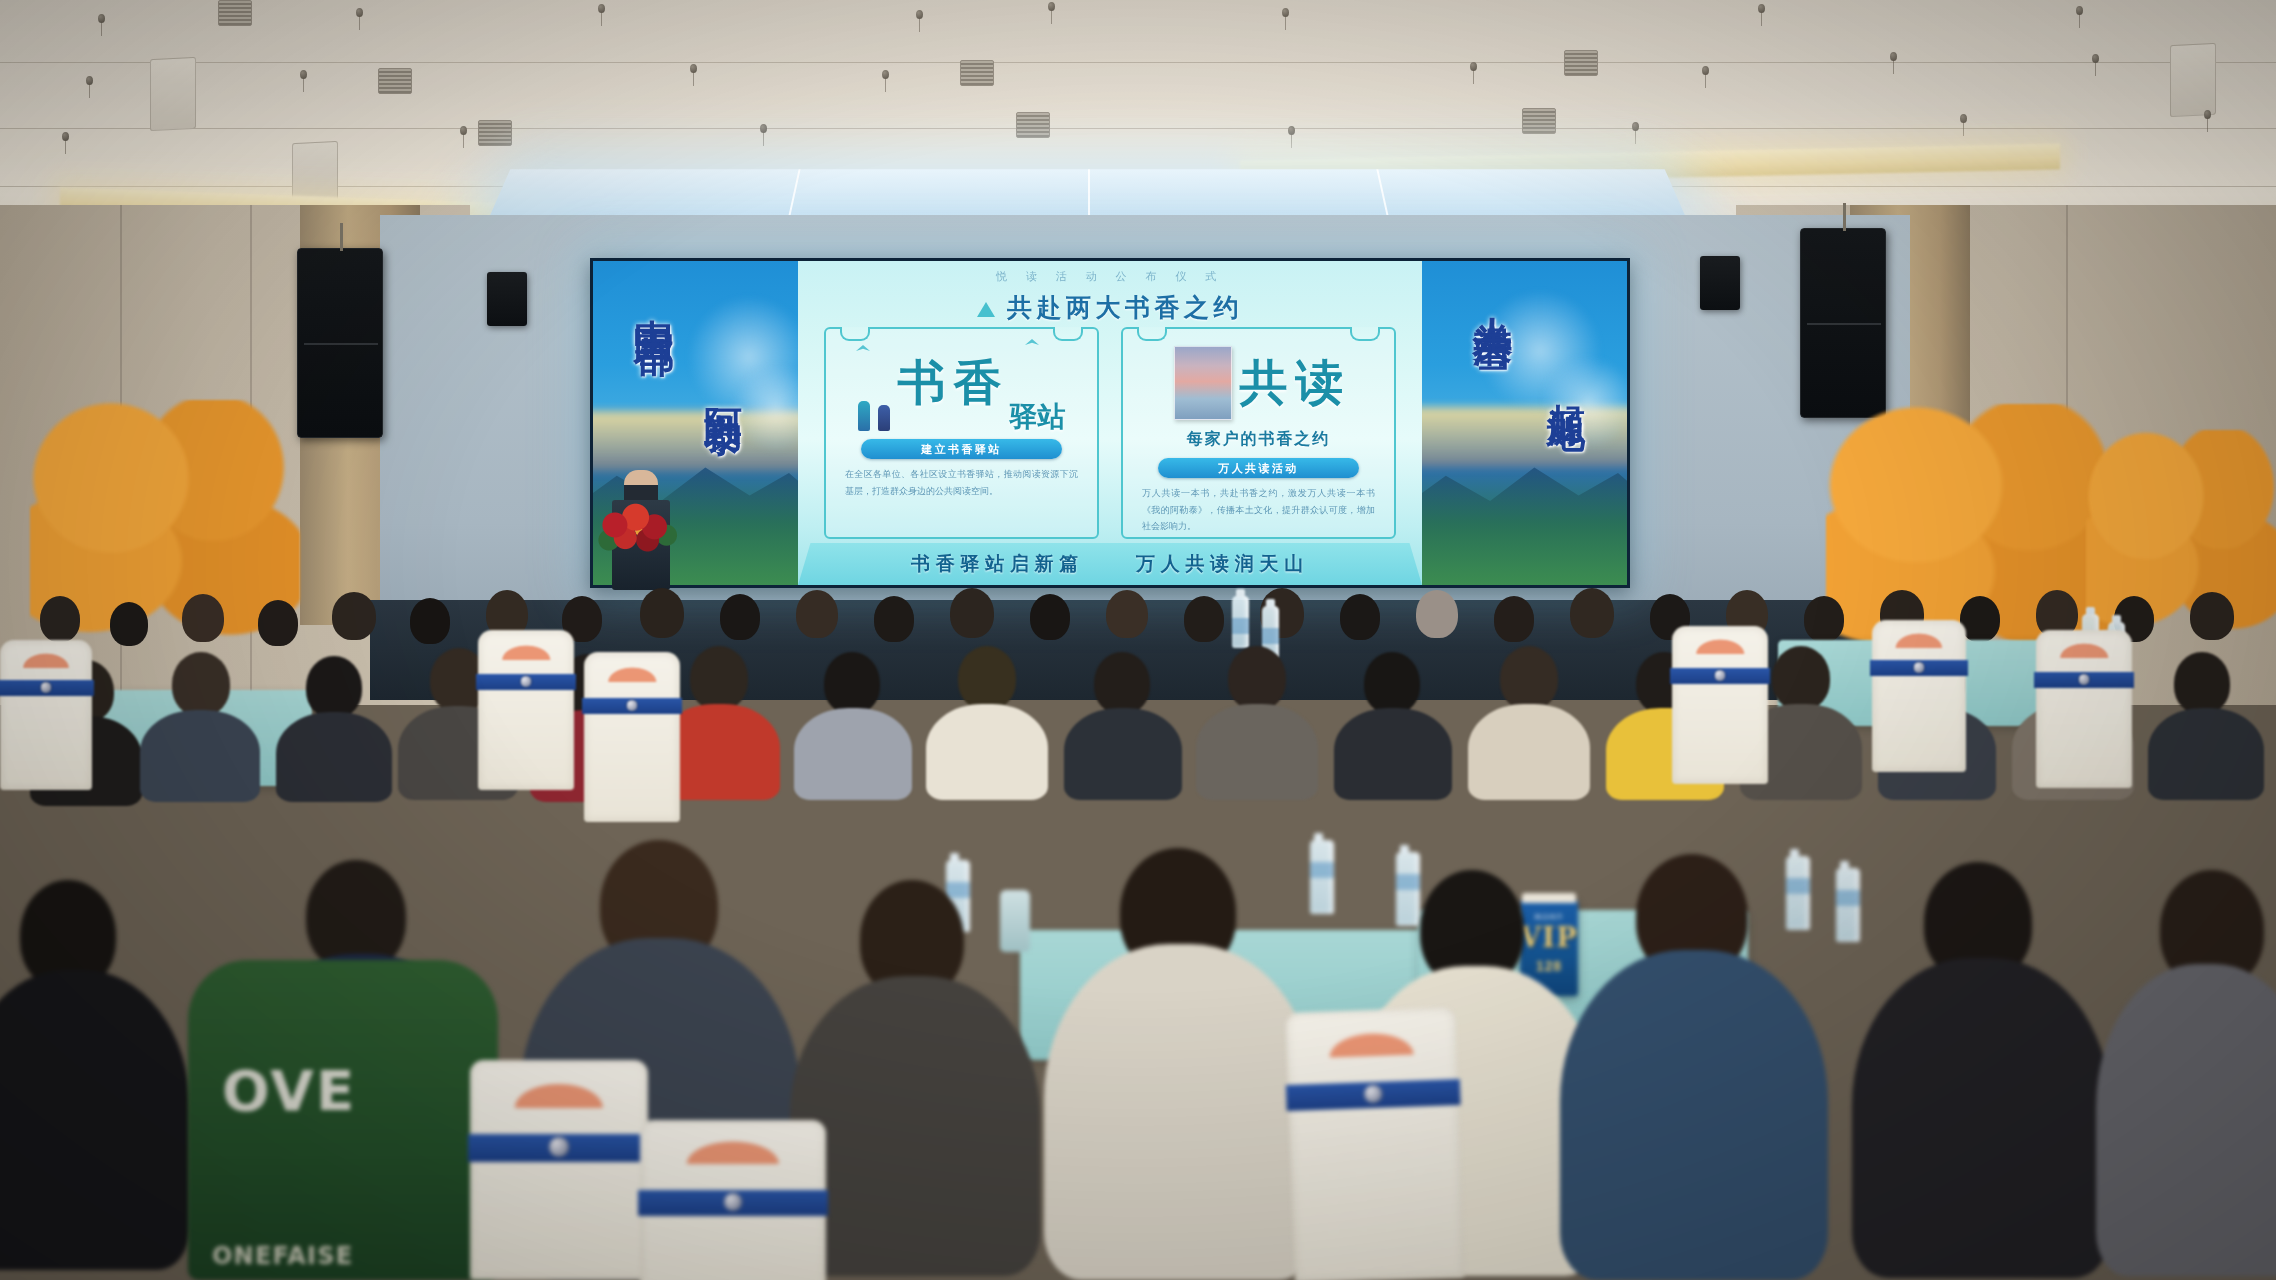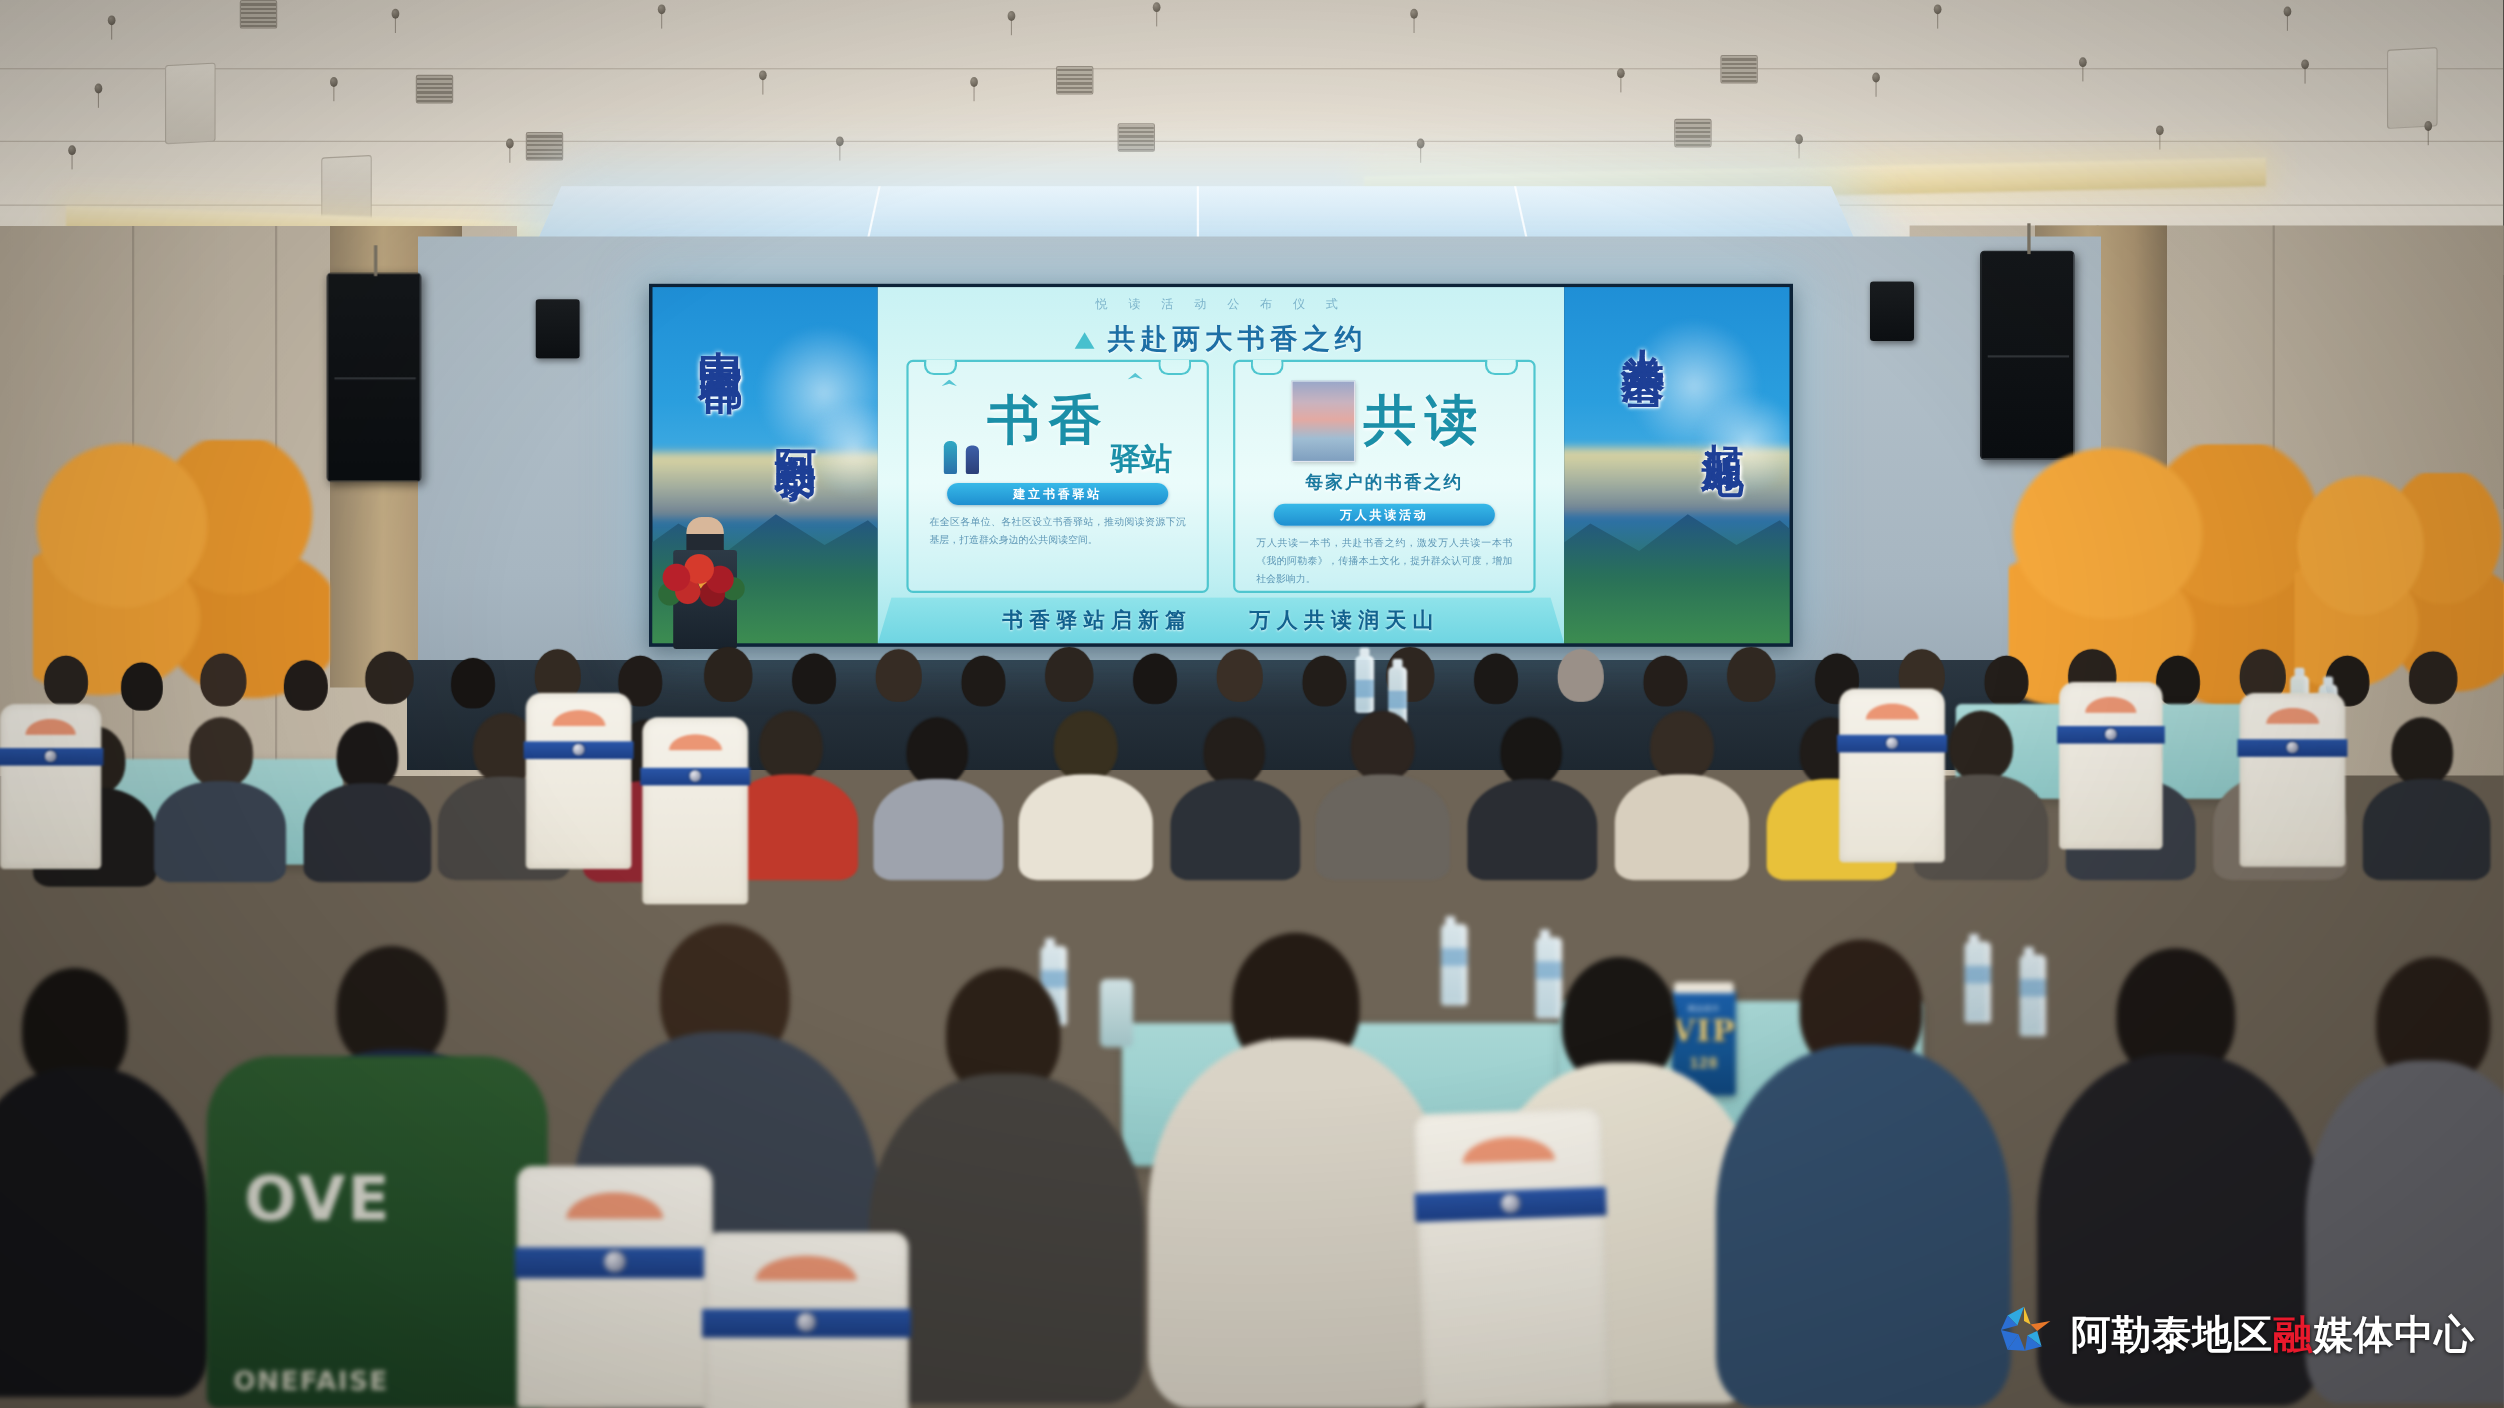--- a/index.html
+++ b/index.html
@@ -781,34 +781,15 @@
     <div class="chair" style="left:1290px;top:1010px; width:170px; height:270px; transform:rotate(-2deg);">
       <div class="crest" style="top:18px; height:28px;"></div>
       <div class="sash" style="top:72px; height:26px;"></div>
       <div class="buckle" style="top:74px; width:20px; height:20px;"></div>
     </div>
   </div>
 
   <div style="position:absolute; left:0; bottom:0; width:2276px; height:160px;
               background:linear-gradient(to bottom,#b9b0a3,#cfc7ba); z-index:-1;"></div>
 
-  <div class="watermark">
-    <div class="wm-logo">
-      <svg width="58" height="58" viewBox="0 0 58 58">
-        <path d="M29 4 L35 20 L29 17 Z" fill="#f2c033"></path>
-        <path d="M35 20 L53 17 L41 26 Z" fill="#e8782a"></path>
-        <path d="M29 4 L23 21 L14 12 Z" fill="#2fa8e0"></path>
-        <path d="M14 12 L23 21 L8 25 Z" fill="#2b6fd4"></path>
-        <path d="M8 25 L24 29 L14 43 Z" fill="#2b6fd4"></path>
-        <path d="M14 43 L24 29 L30 44 Z" fill="#2b6fd4"></path>
-        <path d="M41 26 L32 30 L45 40 Z" fill="#2fa8e0"></path>
-        <path d="M30 44 L32 30 L45 40 Z" fill="#2b6fd4"></path>
-      </svg>
-    </div>
-    <div class="wm-text">
-      <span>阿勒泰地区</span>
-        <span class="wm-accent">融</span>
-        <span>媒体中心</span>
-    </div>
-  </div>
 
   <div class="vignette"></div>
 </div>
 
 </body></html>

